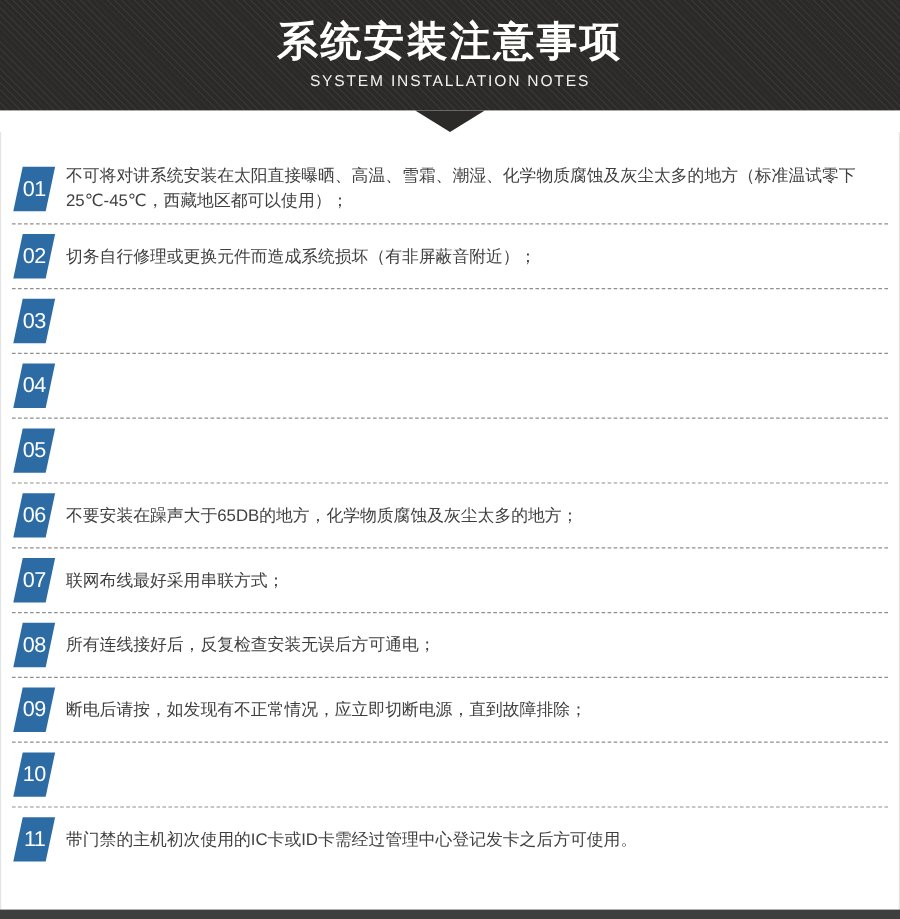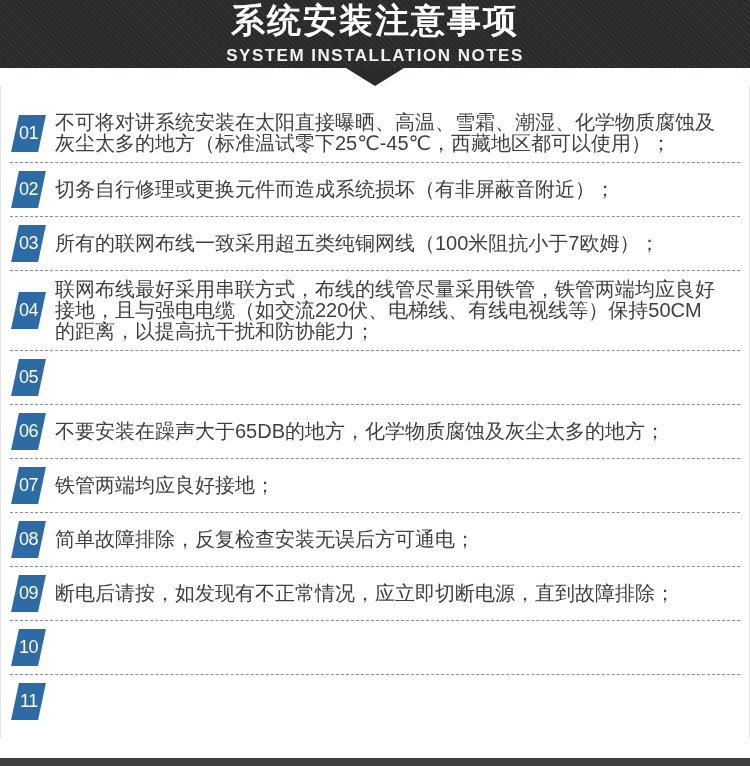--- a/index.html
+++ b/index.html
@@ -5,39 +5,39 @@
   html,body{margin:0;padding:0;}
   body{
     width:750px;height:766px;
     background:#ffffff;
     font-family:"Liberation Sans","DejaVu Sans",sans-serif;
     position:relative;
     overflow:hidden;
   }
   
   .banner{
-    height:68px;
+    height:92px;
     background:
       repeating-linear-gradient(45deg, rgba(255,255,255,0.05) 0 1px, rgba(0,0,0,0) 1px 4px),
       var(--banner-bg,#2b2a28);
     display:flex;flex-direction:column;align-items:center;justify-content:center;
   }
   .banner h1{
     margin:0;
     color:#ffffff;
     font-size:34px;
     font-weight:700;
     letter-spacing:2px;
     line-height:1.1;
   }
   .banner .subtitle{
     margin-top:6px;
     color:#f2f2f2;
-    font-size:17px;
-    font-weight:700;
+    font-size:13px;
+    font-weight:400;
     letter-spacing:1.5px;
   }
   .pointer-wrap{height:18px;display:flex;justify-content:center;}
   .pointer{
     width:0;height:0;
     border-left:29px solid transparent;
     border-right:29px solid transparent;
     border-top:18px solid var(--banner-bg,#2b2a28);
   }
   
@@ -69,21 +69,21 @@
     transform:skewX(12deg);
     color:#ffffff;
     font-size:18px;
     font-weight:400;
     letter-spacing:-0.5px;
   }
   .note-text{
     margin:0 0 0 13px;
     padding-right:24px;
     color:var(--text,#3f3f3f);
-    font-size:20px;
+    font-size:14px;
     line-height:21px;
   }
   
   .footer-bar{
     position:absolute;
     left:0;bottom:0;
     width:750px;height:8px;
     background:var(--footer-bar,#3f3f3f);
   }
 </style>
@@ -111,70 +111,69 @@
     <div class="badge">
       <span class="badge-num">02</span>
     </div>
     <p class="note-text">切务自行修理或更换元件而造成系统损坏（有非屏蔽音附近）；</p>
   </section>
 
   <section class="note-row">
     <div class="badge">
       <span class="badge-num">03</span>
     </div>
-    <p class="note-text">所有的联网布线一致采用超五类纯铜网线（100米阻抗小于7欧姆）；</p>
   </section>
 
   <section class="note-row">
     <div class="badge">
       <span class="badge-num">04</span>
     </div>
-    <p class="note-text">联网布线最好采用串联方式，布线的线管尽量采用铁管，铁管两端均应良好接地，且与强电电缆（如交流220伏、电梯线、有线电视线等）保持50CM的距离，以提高抗干扰和防协能力；</p>
   </section>
 
   <section class="note-row">
     <div class="badge">
       <span class="badge-num">05</span>
     </div>
   </section>
 
   <section class="note-row">
     <div class="badge">
       <span class="badge-num">06</span>
     </div>
     <p class="note-text">不要安装在躁声大于65DB的地方，化学物质腐蚀及灰尘太多的地方；</p>
   </section>
 
   <section class="note-row">
     <div class="badge">
       <span class="badge-num">07</span>
     </div>
-    <p class="note-text">铁管两端均应良好接地；</p>
+    <p class="note-text">联网布线最好采用串联方式；</p>
   </section>
 
   <section class="note-row">
     <div class="badge">
       <span class="badge-num">08</span>
     </div>
-    <p class="note-text">简单故障排除，反复检查安装无误后方可通电；</p>
+    <p class="note-text">所有连线接好后，反复检查安装无误后方可通电；</p>
   </section>
 
   <section class="note-row">
     <div class="badge">
       <span class="badge-num">09</span>
     </div>
     <p class="note-text">断电后请按，如发现有不正常情况，应立即切断电源，直到故障排除；</p>
   </section>
 
   <section class="note-row">
     <div class="badge">
       <span class="badge-num">10</span>
     </div>
   </section>
 
   <section class="note-row">
     <div class="badge">
       <span class="badge-num">11</span>
     </div>
+    <p class="note-text">带门禁的主机初次使用的IC卡或ID卡需经过管理中心登记发卡之后方可使用。</p>
   </section>
 </main>
 
 <footer class="footer-bar"></footer>
 
 </body></html>

